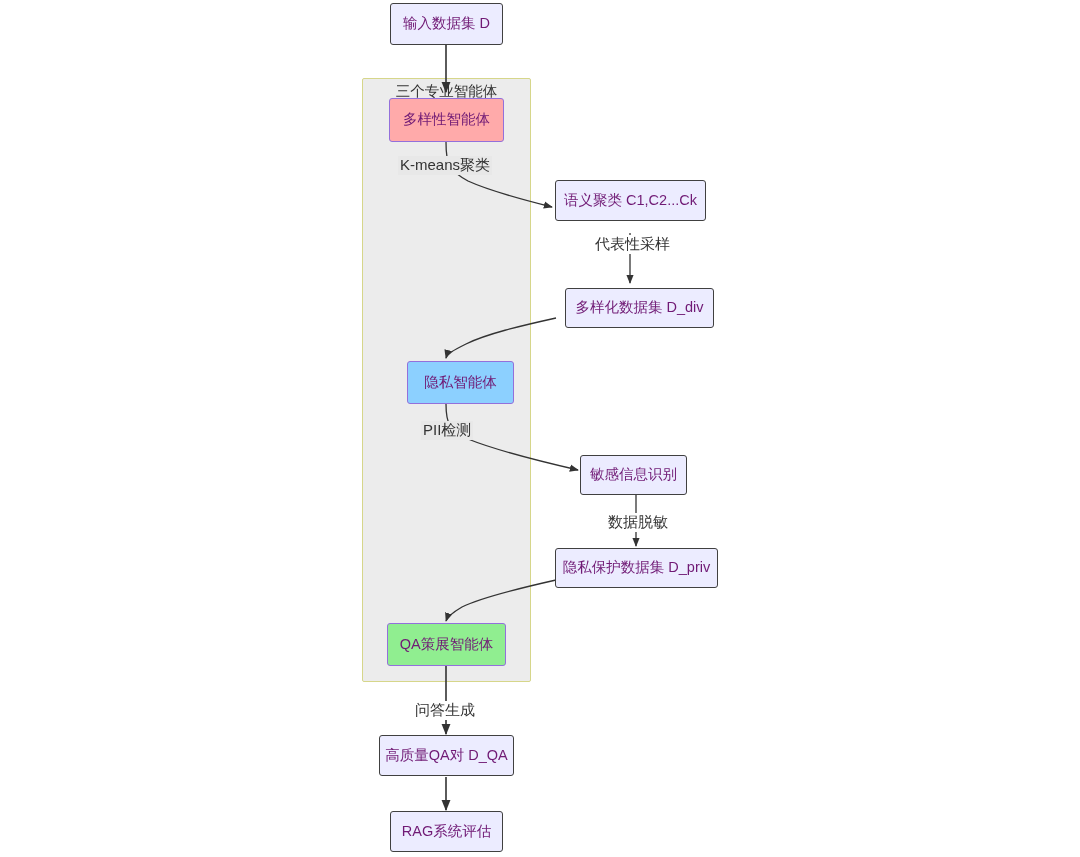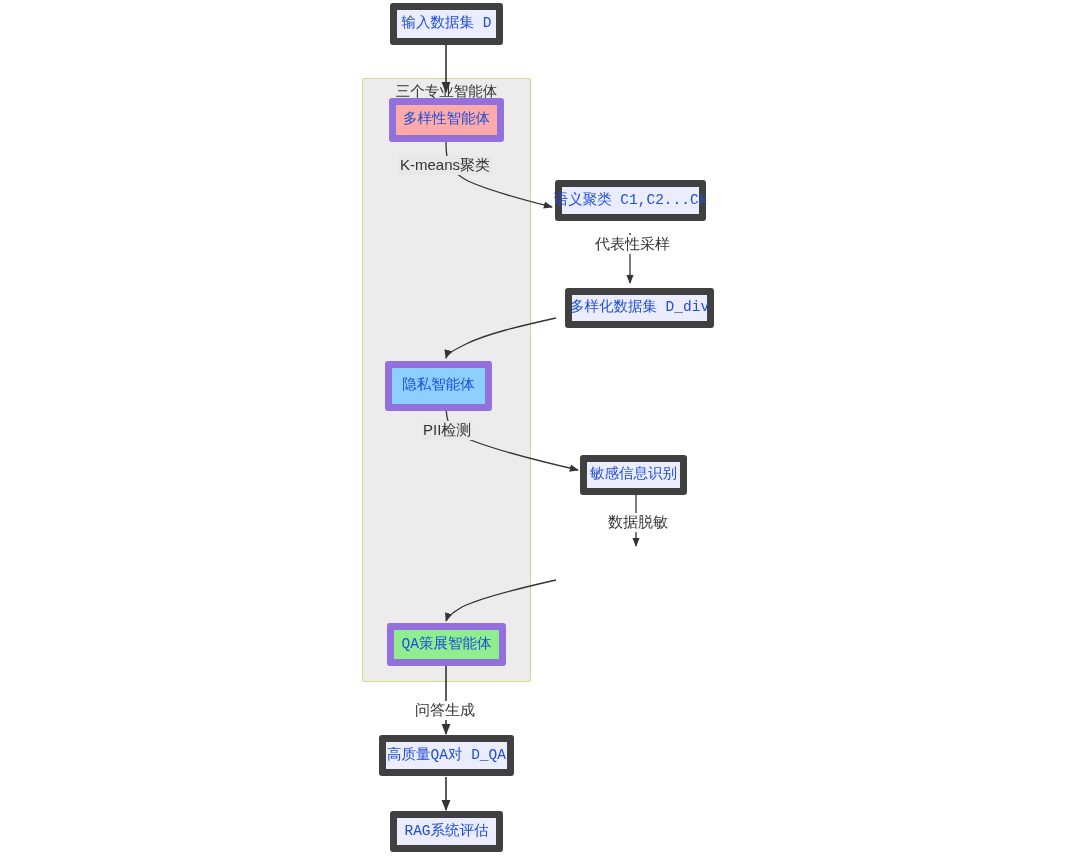--- a/index.html
+++ b/index.html
@@ -26,28 +26,27 @@
     width: 1080px;
     height: 857px;
     pointer-events: none;
   }
   .node {
     position: absolute;
     box-sizing: border-box;
     display: flex;
     align-items: center;
     justify-content: center;
-    border: 7px solid #404040;
+    border: 1px solid #404040;
     border-radius: 3px;
     font-size: 14.5px;
-    color: #1d4ed8;
+    color: #701a75;
     line-height: 1.2;
     text-align: center;
     white-space: nowrap;
-    font-family: Liberation Mono, monospace;
   }
   .node.plain {
     background: #ececff;
   }
   .node.agent-div {
     background: #ffaaaa;
     border-color: #9370db;
     text-align: right;
   }
   .node.agent-priv {
@@ -120,24 +119,25 @@
   </svg>
 
   <div class="node plain" style="left:390px; top:3px; width:113px; height:42px;">输入数据集 D</div>
 
   <div class="node agent-div" style="left:389px; top:98px; width:115px; height:44px;">多样性智能体</div>
 
   <div class="node plain" style="left:555px; top:180px; width:151px; height:41px;">语义聚类 C1,C2...Ck</div>
 
   <div class="node plain" style="left:556px; top:288px; width:149px; height:40px;margin-left:9px;">多样化数据集 D_div</div>
 
-  <div class="node agent-priv" style="left:385px; top:361px; width:107px; height:50px;">隐私智能体</div>
+  <div class="node agent-priv" style="left:407px; top:361px; width:107px; height:43px;">隐私智能体</div>
 
   <div class="node plain" style="left:580px; top:455px; width:107px; height:40px;">敏感信息识别</div>
 
+  <div class="node plain" style="left:555px; top:548px; width:163px; height:40px;">隐私保护数据集 D_priv</div>
 
   <div class="node agent-qa" style="left:387px; top:623px; width:119px; height:43px;">QA策展智能体</div>
 
   <div class="node plain" style="left:379px; top:735px; width:135px; height:41px;">高质量QA对 D_QA</div>
 
   <div class="node plain" style="left:390px; top:811px; width:113px; height:41px;">RAG系统评估</div>
 
   <div class="edge-label" style="left:398px; top:156px;">K-means聚类</div>
 
   <div class="edge-label on-white" style="left:593px; top:235px;">代表性采样</div>

